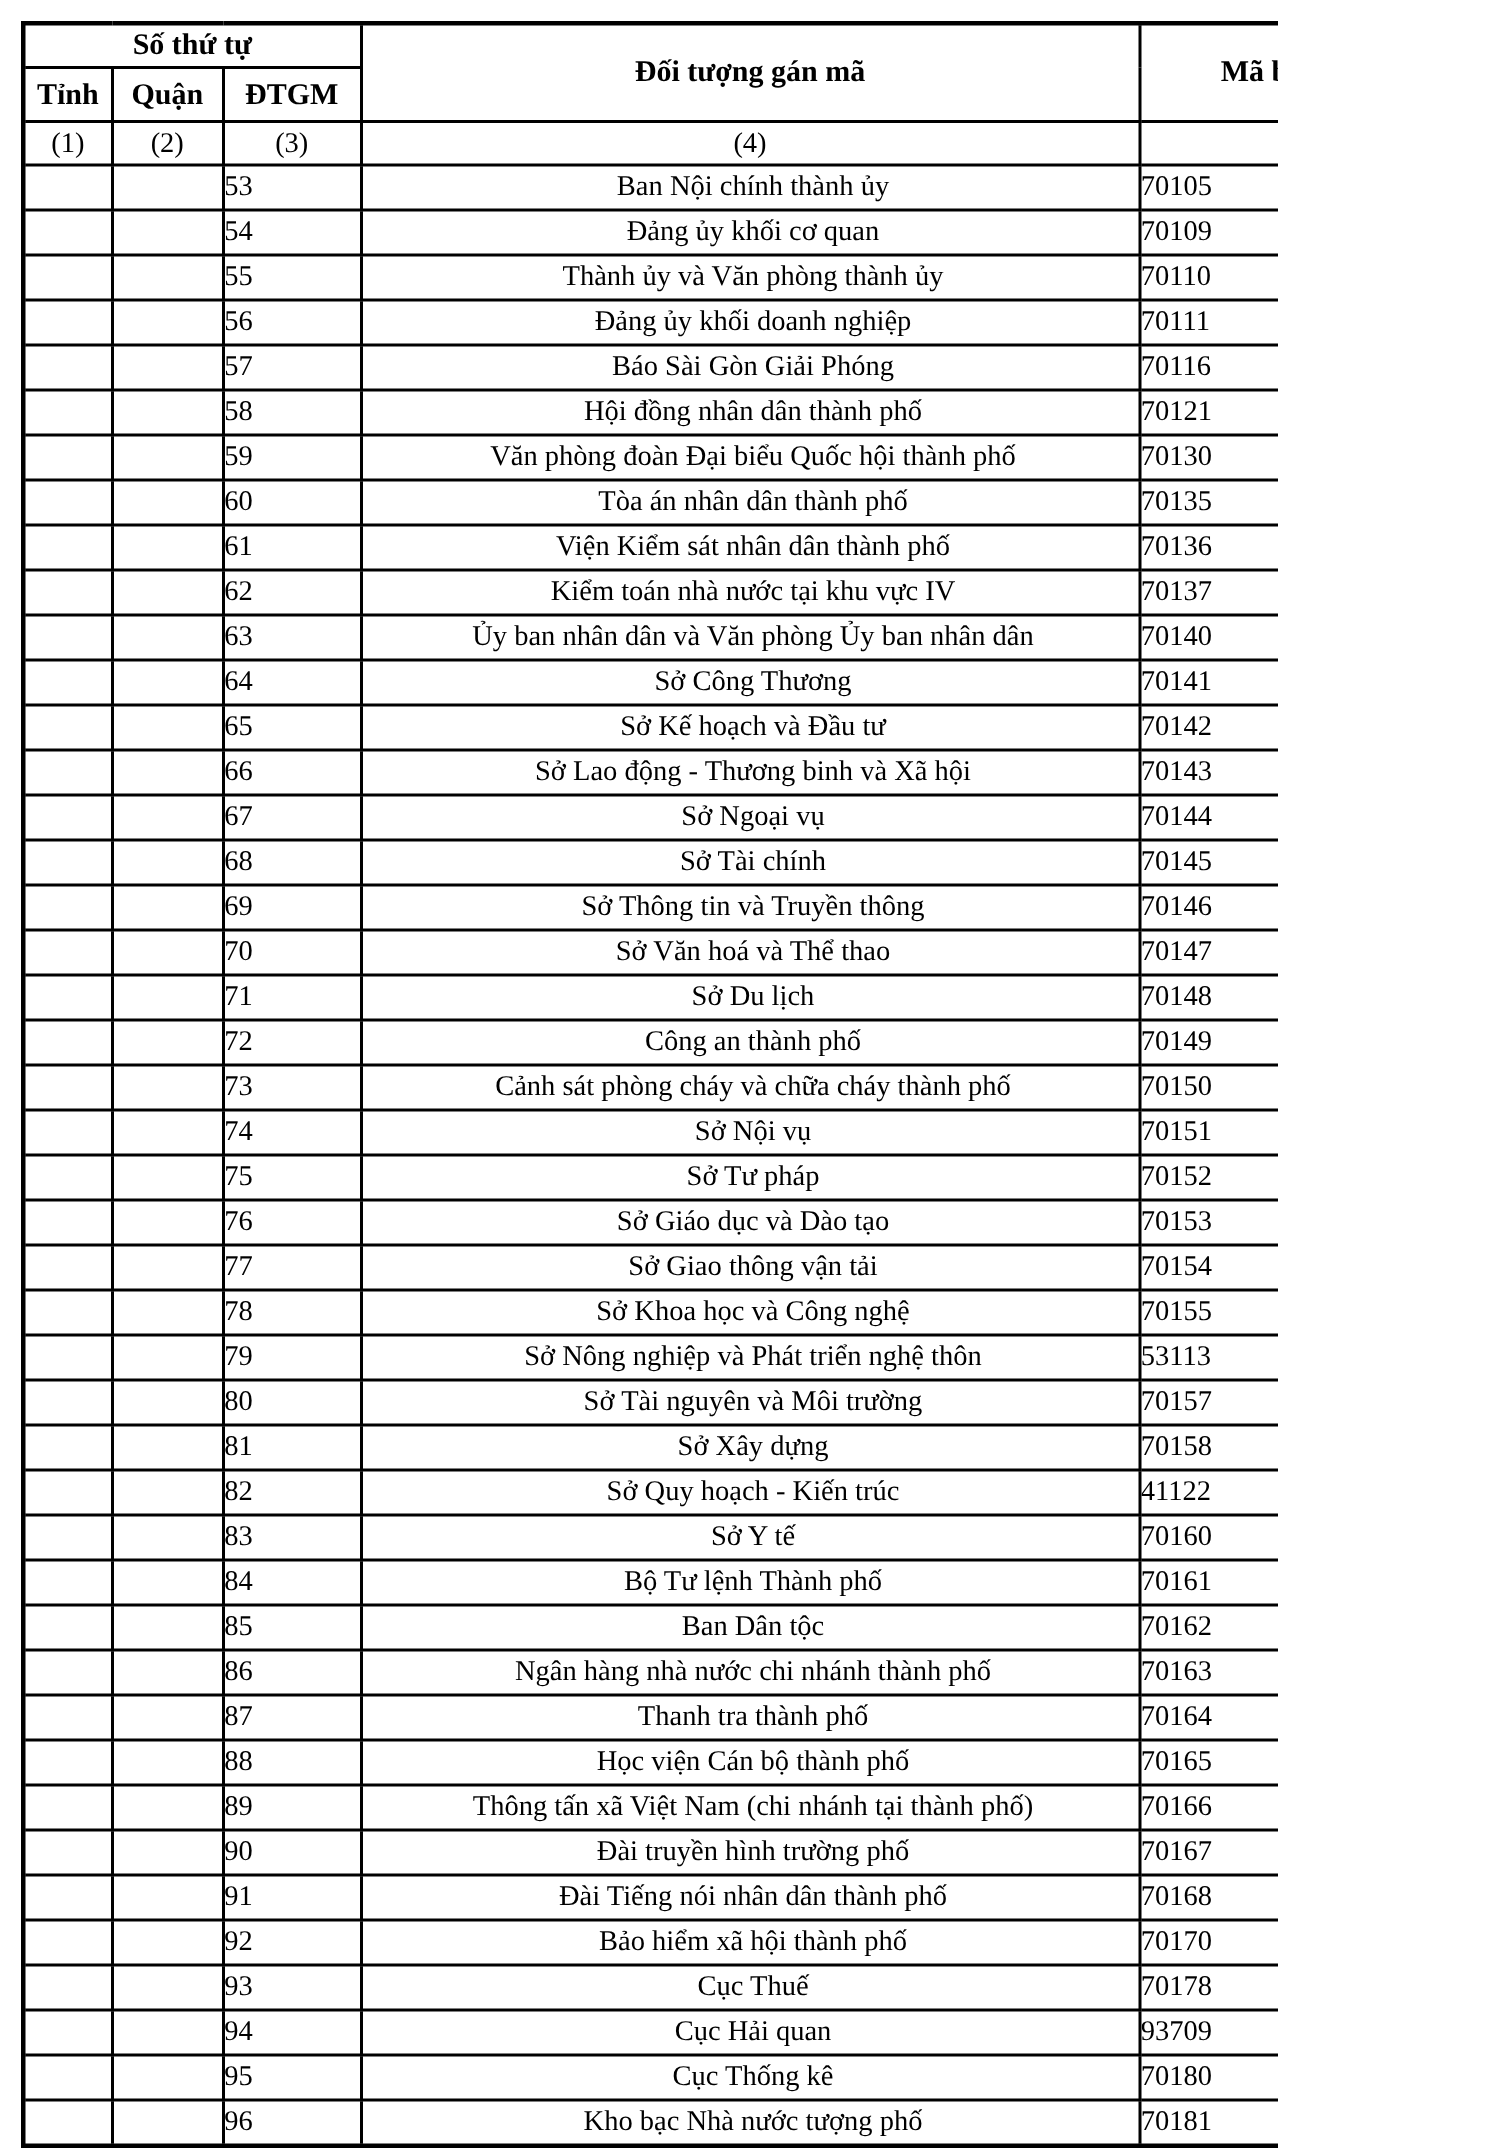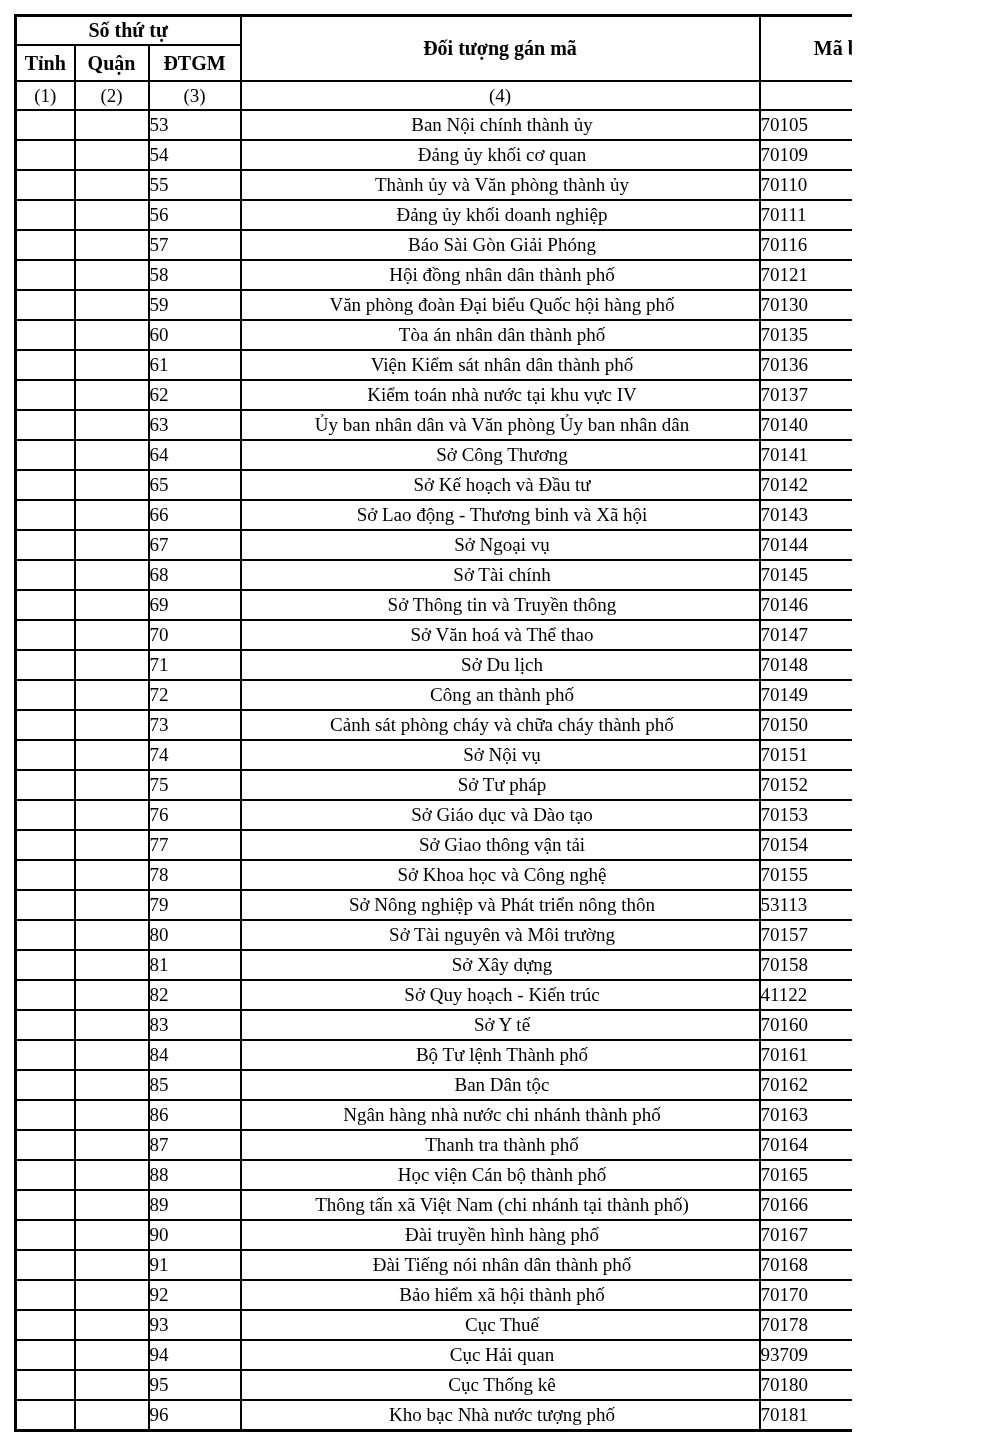--- a/index.html
+++ b/index.html
@@ -136,21 +136,21 @@
           <td class="c1"></td>
           <td class="c2"></td>
           <td class="c3">58</td>
           <td class="c4">Hội đồng nhân dân thành phố</td>
           <td class="c5">70121</td>
         </tr>
         <tr>
           <td class="c1"></td>
           <td class="c2"></td>
           <td class="c3">59</td>
-          <td class="c4">Văn phòng đoàn Đại biểu Quốc hội hàng phố</td>
+          <td class="c4">Văn phòng đoàn Đại biểu Quốc hội thành phố</td>
           <td class="c5">70130</td>
         </tr>
         <tr>
           <td class="c1"></td>
           <td class="c2"></td>
           <td class="c3">60</td>
           <td class="c4">Tòa án nhân dân thành phố</td>
           <td class="c5">70135</td>
         </tr>
         <tr>
@@ -276,21 +276,21 @@
           <td class="c1"></td>
           <td class="c2"></td>
           <td class="c3">78</td>
           <td class="c4">Sở Khoa học và Công nghệ</td>
           <td class="c5">70155</td>
         </tr>
         <tr>
           <td class="c1"></td>
           <td class="c2"></td>
           <td class="c3">79</td>
-          <td class="c4">Sở Nông nghiệp và Phát triển nông thôn</td>
+          <td class="c4">Sở Nông nghiệp và Phát triển nghệ thôn</td>
           <td class="c5">53113</td>
         </tr>
         <tr>
           <td class="c1"></td>
           <td class="c2"></td>
           <td class="c3">80</td>
           <td class="c4">Sở Tài nguyên và Môi trường</td>
           <td class="c5">70157</td>
         </tr>
         <tr>
@@ -353,21 +353,21 @@
           <td class="c1"></td>
           <td class="c2"></td>
           <td class="c3">89</td>
           <td class="c4">Thông tấn xã Việt Nam (chi nhánh tại thành phố)</td>
           <td class="c5">70166</td>
         </tr>
         <tr>
           <td class="c1"></td>
           <td class="c2"></td>
           <td class="c3">90</td>
-          <td class="c4">Đài truyền hình hàng phố</td>
+          <td class="c4">Đài truyền hình trường phố</td>
           <td class="c5">70167</td>
         </tr>
         <tr>
           <td class="c1"></td>
           <td class="c2"></td>
           <td class="c3">91</td>
           <td class="c4">Đài Tiếng nói nhân dân thành phố</td>
           <td class="c5">70168</td>
         </tr>
         <tr>

